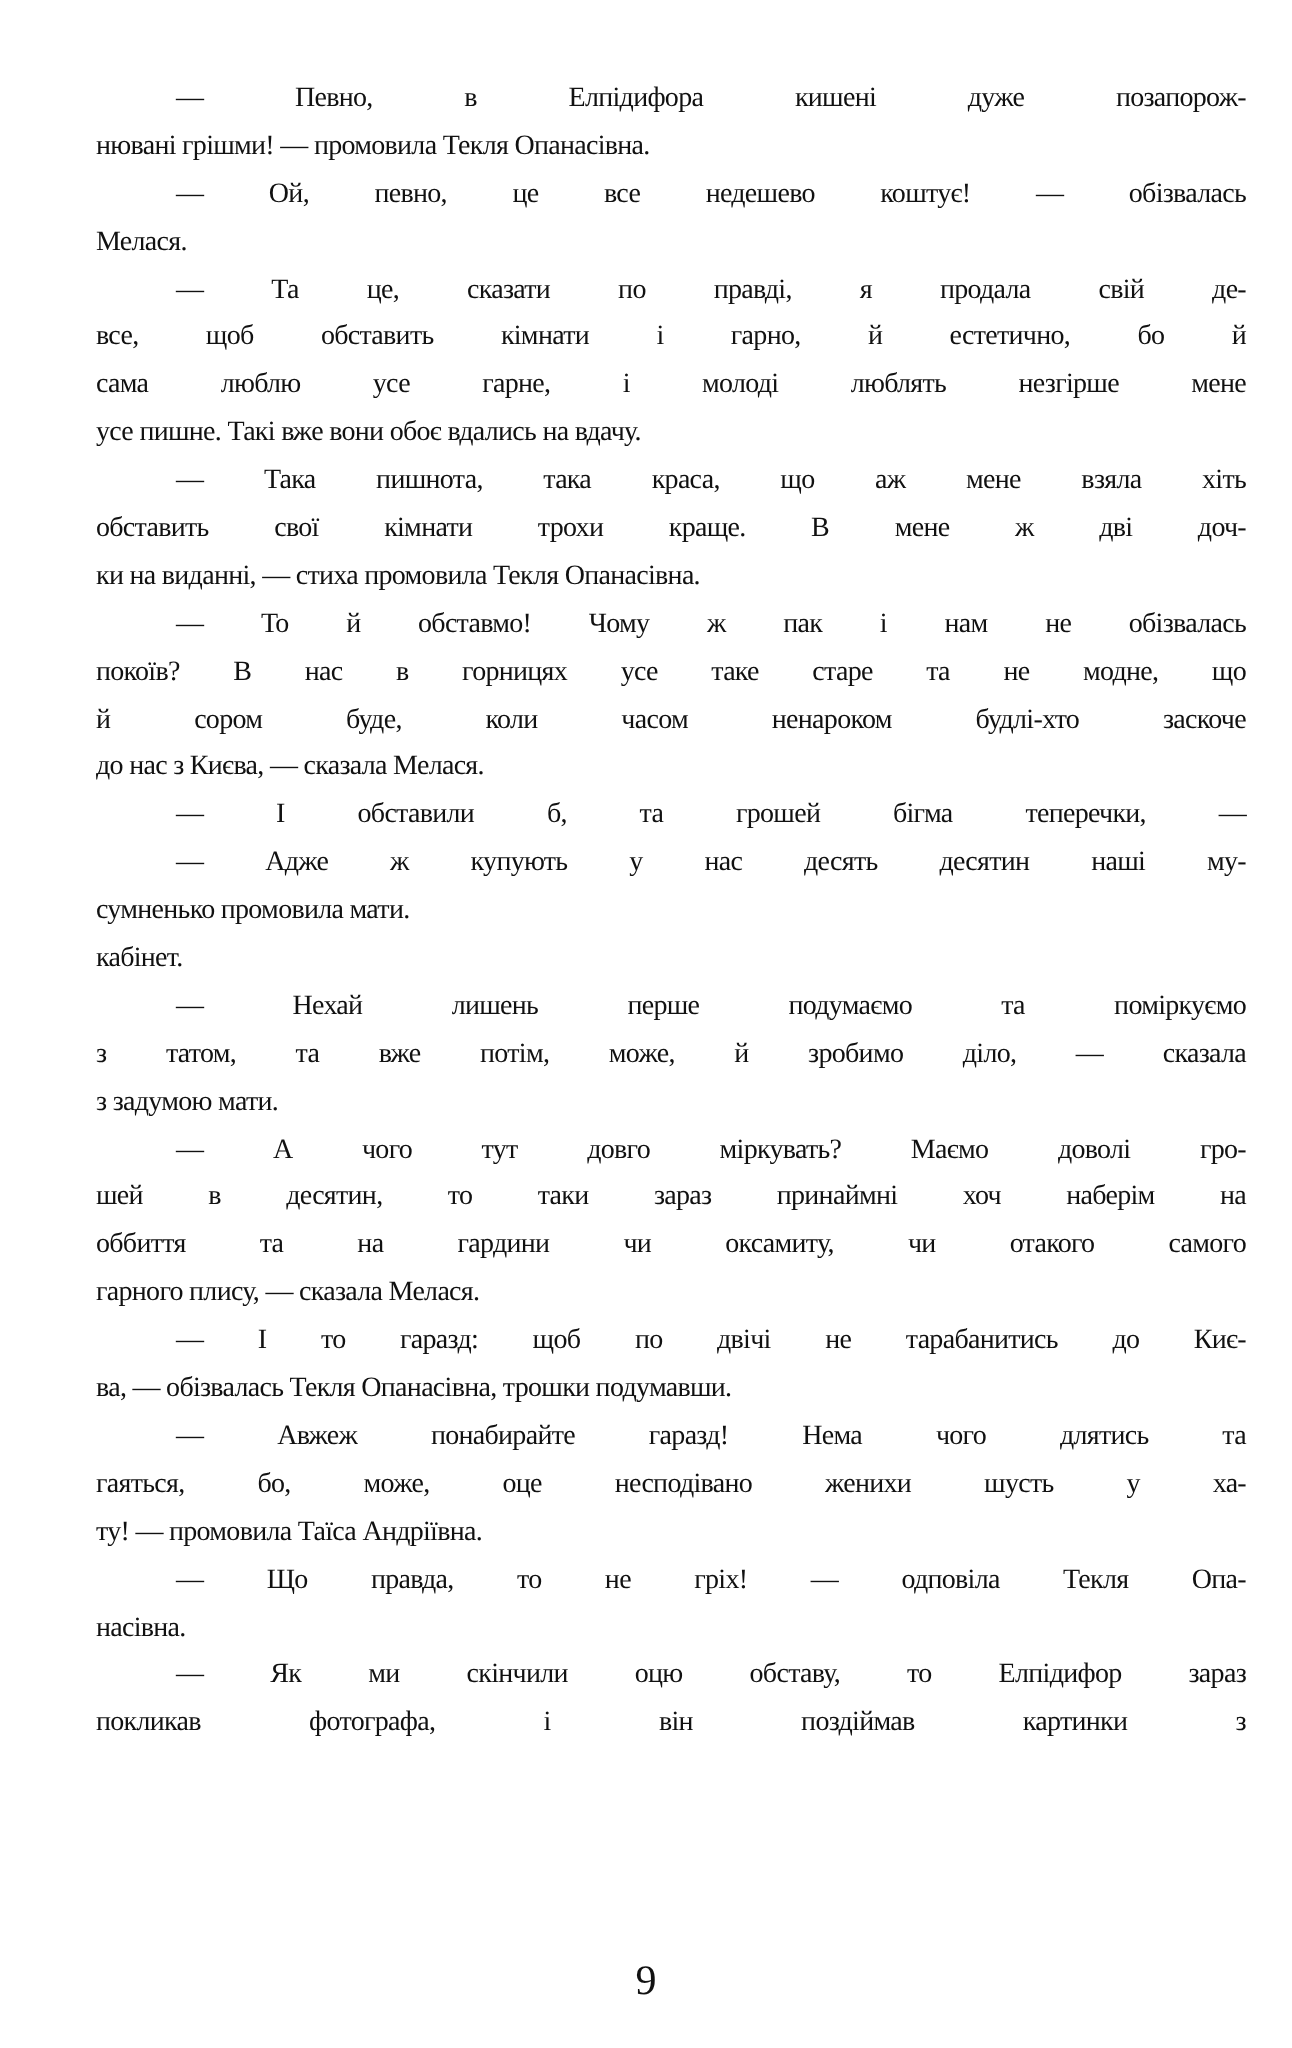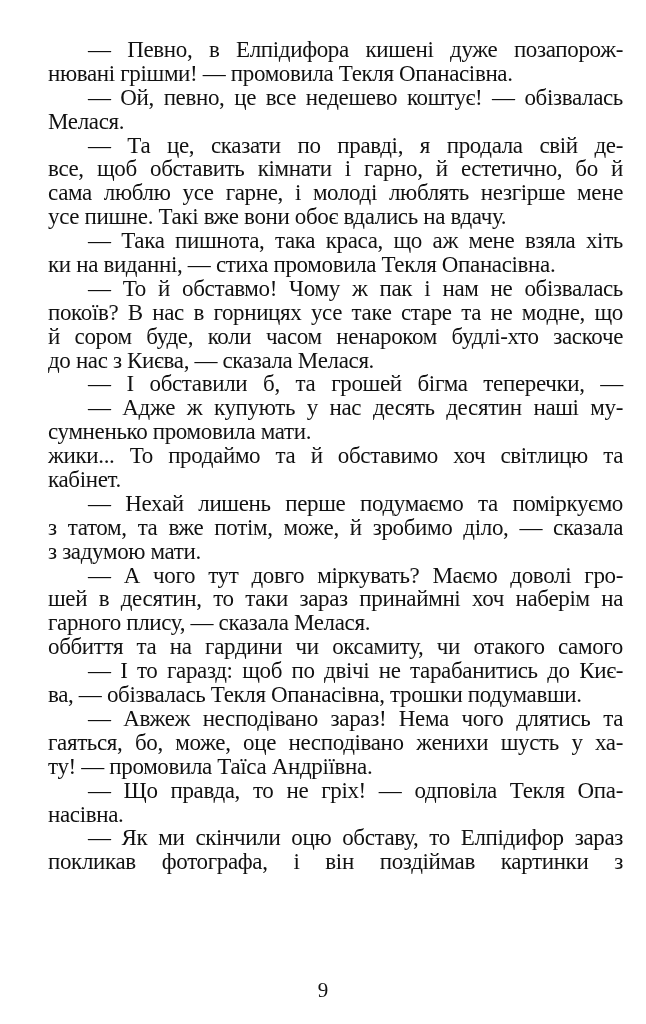--- a/index.html
+++ b/index.html
@@ -3,21 +3,21 @@
 <meta charset="utf-8">
 <style>
   html, body { margin: 0; padding: 0; background: #ffffff; }
   body { width: 646px; height: 1024px; position: relative; overflow: hidden; }
   .page {
     position: absolute;
     left: 48px;
     top: 38px;
     width: 575px;
     font-family: "Liberation Serif", "DejaVu Serif", serif;
-    font-size: 23px;
+    font-size: 14px;
     line-height: 23.9px;
     color: #111111;
   }
   .line {
     display: block;
     height: 23.9px;
     white-space: nowrap;
     text-align: justify;
     text-align-last: justify;
     letter-spacing: -0.35px;
@@ -45,47 +45,47 @@
 
   <span class="line indent">— Ой, певно, це все недешево коштує! — обізвалась</span>
   <span class="line last">Мелася.</span>
 
   <span class="line indent">— Та це, сказати по правді, я продала свій де-</span>
   <span class="line">все, щоб обставить кімнати і гарно, й естетично, бо й</span>
   <span class="line">сама люблю усе гарне, і молоді люблять незгірше мене</span>
   <span class="line last">усе пишне. Такі вже вони обоє вдались на вдачу.</span>
 
   <span class="line indent">— Така пишнота, така краса, що аж мене взяла хіть</span>
+  <span class="line">обставить свої кімнати трохи краще. В мене ж дві доч-</span>
   <span class="line last">ки на виданні, — стиха промовила Текля Опанасівна.</span>
 
   <span class="line indent">— То й обставмо! Чому ж пак і нам не обізвалась</span>
   <span class="line">покоїв? В нас в горницях усе таке старе та не модне, що</span>
   <span class="line">й сором буде, коли часом ненароком будлі-хто заскоче</span>
   <span class="line last">до нас з Києва, — сказала Мелася.</span>
 
   <span class="line indent">— І обставили б, та грошей бігма теперечки, —</span>
   <span class="line indent">— Адже ж купують у нас десять десятин наші му-</span>
 
   <span class="line last">сумненько промовила мати.</span>
-  <span class="line">жики... То продаймо та й обставимо хоч світлицю та</span>
   <span class="line last">кабінет.</span>
 
   <span class="line indent">— Нехай лишень перше подумаємо та поміркуємо</span>
   <span class="line">з татом, та вже потім, може, й зробимо діло, — сказала</span>
   <span class="line last">з задумою мати.</span>
 
   <span class="line indent">— А чого тут довго міркувать? Маємо доволі гро-</span>
   <span class="line">шей в десятин, то таки зараз принаймні хоч наберім на</span>
+  <span class="line">оббиття та на гардини чи оксамиту, чи отакого самого</span>
   <span class="line last">гарного плису, — сказала Мелася.</span>
-  <span class="line">оббиття та на гардини чи оксамиту, чи отакого самого</span>
 
   <span class="line indent">— І то гаразд: щоб по двічі не тарабанитись до Киє-</span>
   <span class="line last">ва, — обізвалась Текля Опанасівна, трошки подумавши.</span>
 
-  <span class="line indent">— Авжеж несподівано зараз! Нема чого длятись та</span>
+  <span class="line indent">— Авжеж понабирайте гаразд! Нема чого длятись та</span>
   <span class="line">гаяться, бо, може, оце несподівано женихи шусть у ха-</span>
   <span class="line last">ту! — промовила Таїса Андріївна.</span>
 
   <span class="line indent">— Що правда, то не гріх! — одповіла Текля Опа-</span>
   <span class="line last">насівна.</span>
 
   <span class="line indent">— Як ми скінчили оцю обставу, то Елпідифор зараз</span>
   <span class="line">покликав фотографа, і він поздіймав картинки з</span>
 </div>
 

